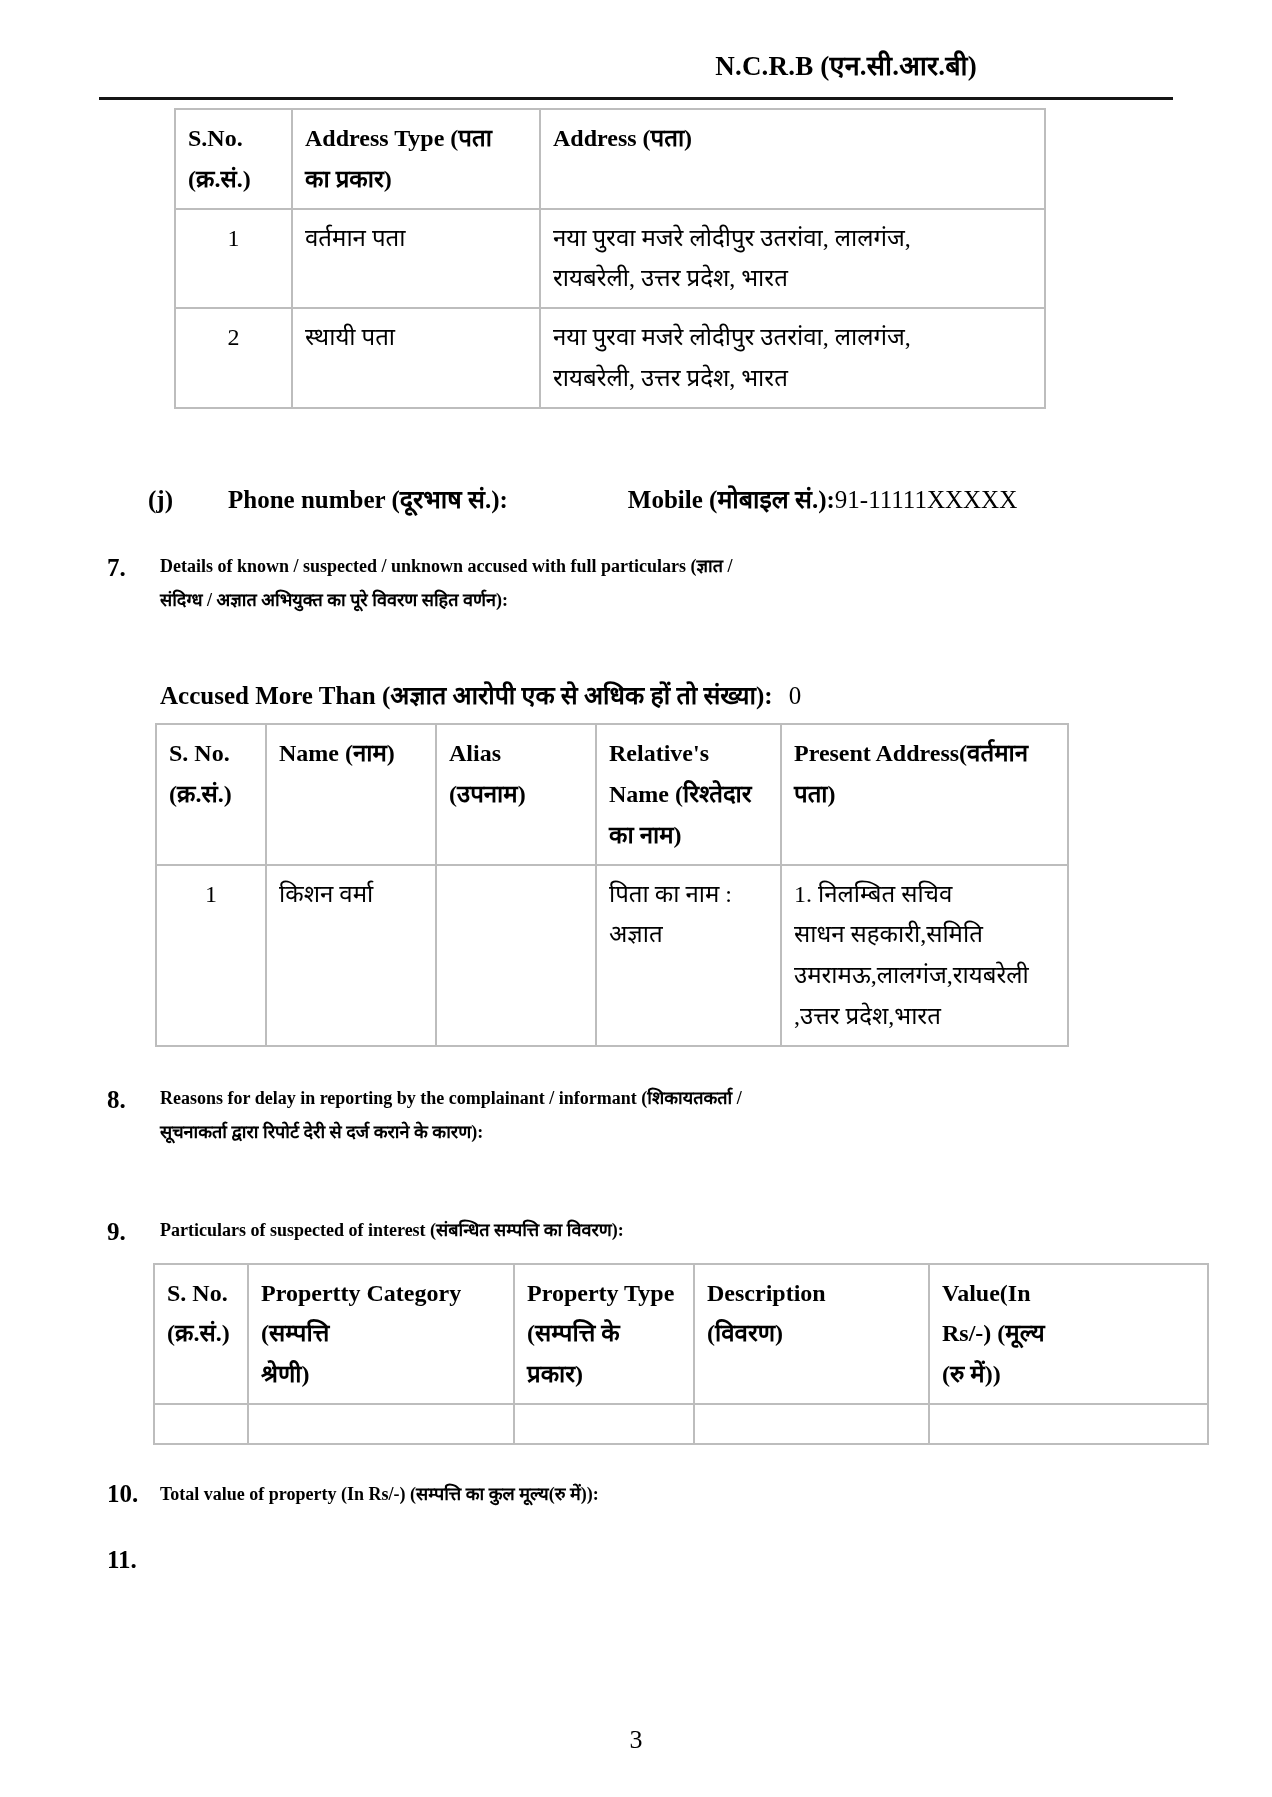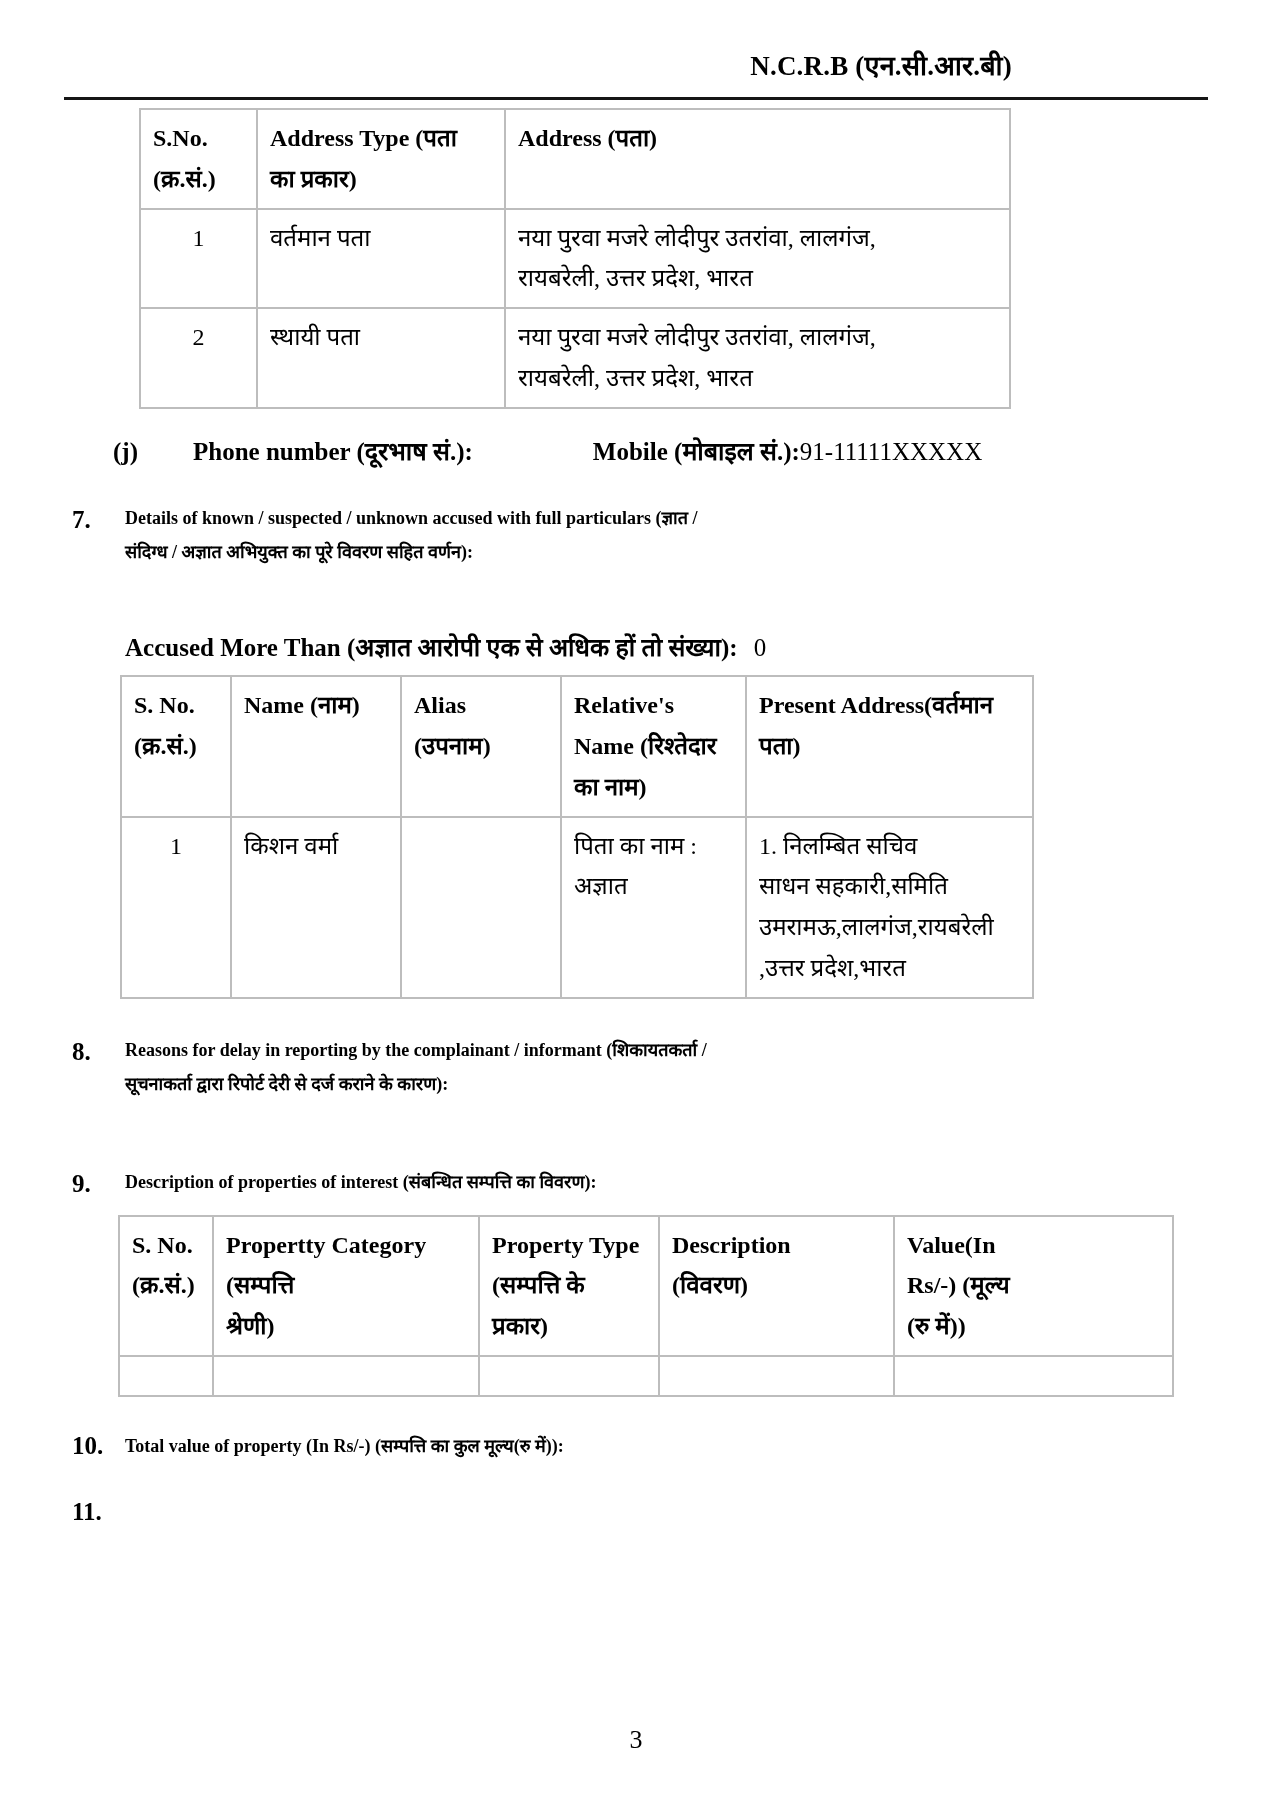--- a/index.html
+++ b/index.html
@@ -1,21 +1,21 @@
 <!DOCTYPE html>
 <html><head>
 <meta charset="utf-8">
 <style>
   * { margin:0; padding:0; box-sizing:border-box; }
   html,body { background:#ffffff; }
   .page {
     width:1272px; height:1797px; position:relative; margin:0 auto;
     background:#ffffff; color:#000;
     font-family:"Liberation Serif","DejaVu Sans",serif;
-    padding:0 64px; overflow:hidden;
+    padding:0 99px; overflow:hidden;
   }
   .doc-header { padding-top:46px; text-align:right; padding-right:196px;
     font-weight:bold; font-size:27px; letter-spacing:0.2px; }
   .top-rule { border:none; border-top:3px solid #161616; margin-top:14px; }
 
   table { border-collapse:collapse; table-layout:fixed; }
   th, td {
     border:2px solid #bdbdbd; vertical-align:top; padding:8px 12px;
     font-size:24px; line-height:1.7; white-space:pre-line; text-align:left;
   }
@@ -24,21 +24,21 @@
   .c { text-align:center; }
   .r { text-align:left; }
 
   .t1 { margin-left:75px; margin-top:8px; width:870px; }
   .t2 { margin-left:56px;  margin-top:12px; width:912px; }
   .t3 { margin-left:54px;  margin-top:12px; width:1054px; }
   .t3 .empty-row td { height:40px; }
 
   .phone-row { display:flex; align-items:baseline; margin-top:24px; font-size:25px; }
   .phone-row .j { font-weight:bold; margin-left:49px; }
-  .phone-row .plabel { font-weight:bold; margin-left:55px; }
+  .phone-row .plabel { font-weight:bold; margin-left:55px;margin-top:48px; }
   .phone-row .mlabel { font-weight:bold; margin-left:120px; }
   .phone-row .mval { }
 
   .item { display:flex; align-items:flex-start; }
   .item-num { font-weight:bold; font-size:25px; width:53px; flex:none; margin-left:8px; line-height:1.5; }
   .item-text { font-weight:bold; font-size:18px; line-height:1.9; white-space:pre-line; max-width:980px; }
 
   .m-item7   { margin-top:34px; }
   .m-item8   { margin-top:34px; }
   .m-item9   { margin-top:64px; }
@@ -143,21 +143,21 @@
     </table>
 
   <div class="item m-item8">
     <span class="item-num">8.</span>
     <span class="item-text">Reasons for delay in reporting by the complainant / informant (शिकायतकर्ता /
 सूचनाकर्ता द्वारा रिपोर्ट देरी से दर्ज कराने के कारण):</span>
   </div>
 
   <div class="item m-item9">
     <span class="item-num">9.</span>
-    <span class="item-text">Description of properties of interest (संबन्धित सम्पत्ति का विवरण):</span>
+    <span class="item-text">Particulars of suspected of interest (संबन्धित सम्पत्ति का विवरण):</span>
   </div>
 
   <table class="t3">
     <colgroup>
         <col style="width:94px">
         <col style="width:266px">
         <col style="width:180px">
         <col style="width:235px">
         <col style="width:279px">
       </colgroup>

